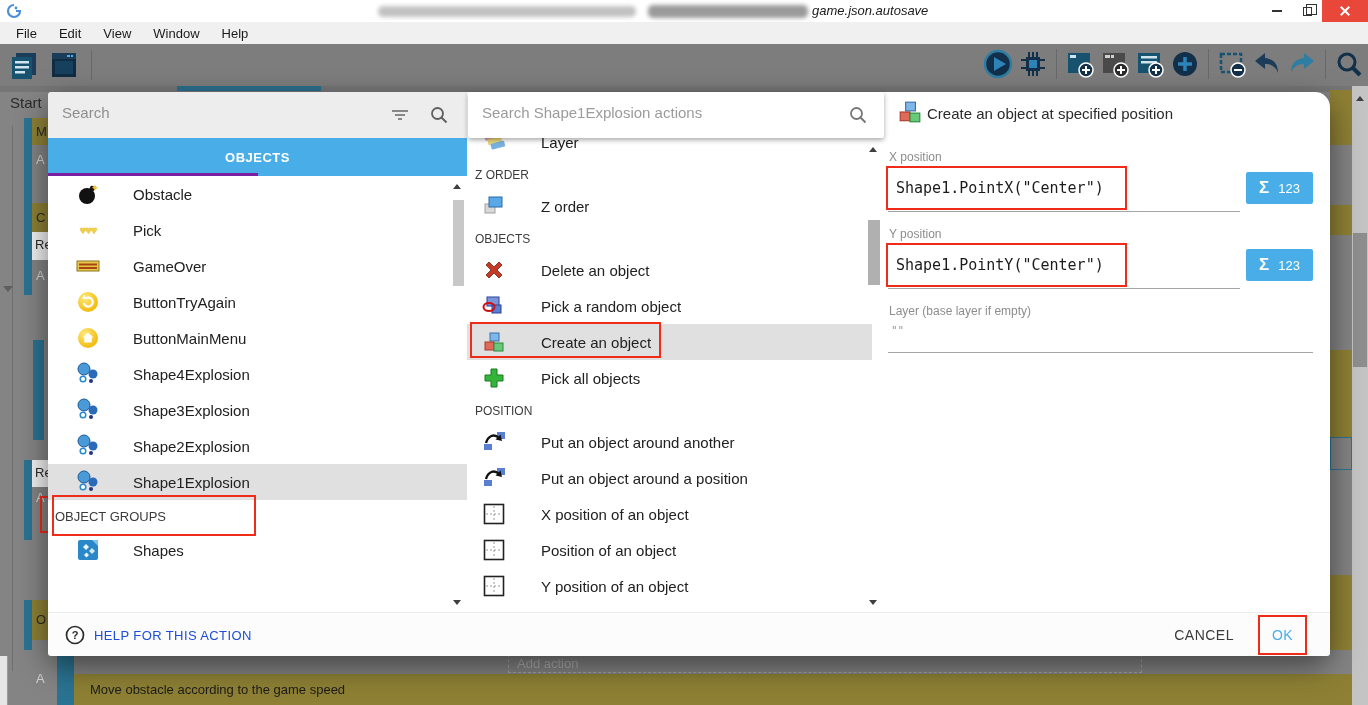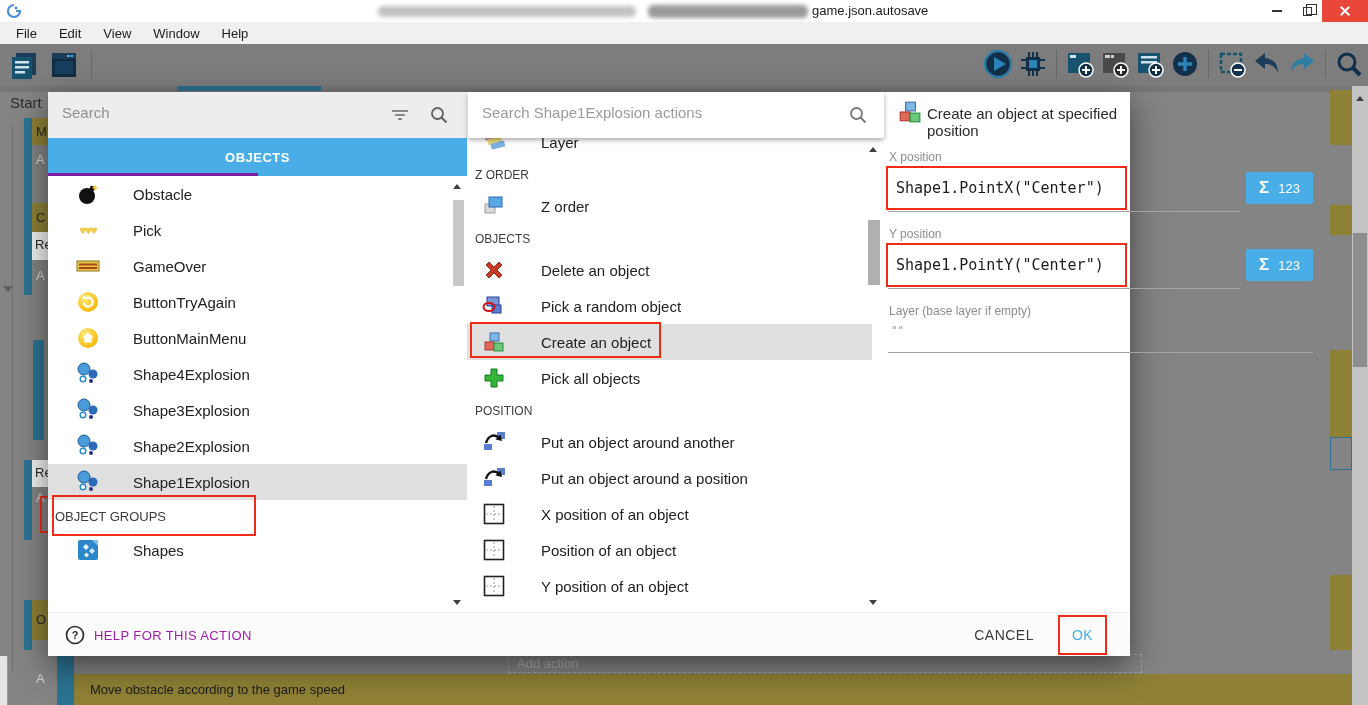--- a/index.html
+++ b/index.html
@@ -1,19 +1,19 @@
 <!DOCTYPE html>
 <html><head>
 <meta charset="utf-8">
 <style>
   * { box-sizing: border-box; margin: 0; padding: 0; }
   html,body { width:1368px; height:705px; overflow:hidden; font-family:"Liberation Sans", sans-serif; background:#848484; }
 
   
-  .titlebar { position:relative; height:22px; background:#ffffff; }
+  .titlebar { position:relative; height:22px; background:#ffffff;font-style:italic; }
   .logo { position:absolute; left:6px; top:3px; width:16px; height:16px; }
   .blur1 { position:absolute; left:378px; top:6px; width:258px; height:11px; background:#c2c2c2; border-radius:5px; filter:blur(2px); }
   .blur2 { position:absolute; left:648px; top:5px; width:160px; height:13px; background:#9a9a9a; border-radius:5px; filter:blur(2px); }
   .wintitle { position:absolute; left:812px; top:3px; font-size:13px; color:#1a1a1a; }
   .winbtn { position:absolute; top:0; height:22px; display:flex; align-items:center; justify-content:center; }
   .btn-min { left:1262px; width:30px; } .btn-min i { display:block; width:10px; height:2px; background:#333; }
   .btn-restore { left:1292px; width:30px; }
   .restore-shape { position:relative; width:9px; height:9px; border:1px solid #333; background:#fff; }
   .restore-shape:before { content:""; position:absolute; left:2px; top:-4px; width:9px; height:9px; border:1px solid #333; }
   .btn-close { left:1322px; width:46px; background:#e8473a; }
@@ -47,21 +47,21 @@
   .mainscroll { position:absolute; right:0; top:0; width:16px; height:619px; background:#c4c4c4; }
   .mainthumb { position:absolute; left:1px; top:147px; width:14px; height:134px; background:#8e8e8e; }
   .tri-up { width:0; height:0; border-left:4px solid transparent; border-right:4px solid transparent; border-bottom:5px solid #3f3f3f; }
   .tri-down { width:0; height:0; border-left:4px solid transparent; border-right:4px solid transparent; border-top:5px solid #3f3f3f; }
   .addaction-row { position:absolute; left:508px; top:568px; width:634px; height:19px; border:1px dashed #a5a5a5; font-size:13px; color:#aeaeae; padding-left:8px; line-height:17px; }
   .bottombar { position:absolute; left:74px; top:588px; width:1278px; height:31px; background:#8e8135; font-size:13px; color:#1c1c1c; display:flex; align-items:center; padding-left:16px; }
   .bottom-blue { position:absolute; left:57px; top:570px; width:17px; height:49px; background:#2b7392; }
   .bottom-light { position:absolute; left:0; top:570px; width:8px; height:49px; background:#e5e5e5; border-right:1px solid #9a9a9a; }
 
   
-  .dialog { position:absolute; left:48px; top:6px; width:1082px; height:564px; background:#fff; border-radius:0; box-shadow:0 10px 30px rgba(0,0,0,0.5); display:flex; flex-direction:column; }
+  .dialog { position:absolute; left:48px; top:6px; width:1282px; height:564px; background:#fff; border-radius:15px; box-shadow:0 10px 30px rgba(0,0,0,0.5); display:flex; flex-direction:column; }
   .dlg-body { display:flex; height:520px; }
   .panel-left { position:relative; width:419px; }
   .searchbox { position:relative; height:46px; background:#ededed; border-top-left-radius:3px; }
   .searchbox input { position:absolute; left:14px; top:12px; width:300px; border:none; background:transparent; outline:none; font-size:15px; color:#333; font-family:"Liberation Sans", sans-serif; }
   .searchbox input::placeholder { color:#8f8f8f; }
   .filter-ic { position:absolute; right:58px; top:15px; }
   .mag-ic { position:absolute; right:18px; top:13px; }
   .tabbar { position:relative; height:38px; background:#49aee8; display:flex; }
   .tab { flex:1; display:flex; align-items:center; justify-content:center; font-size:13px; font-weight:bold; color:#fff; letter-spacing:0.5px; cursor:pointer; }
   .tab-underline { position:absolute; left:0; bottom:0; width:210px; height:3px; background:#7b1fa2; }
@@ -99,21 +99,21 @@
   .exprbox { position:absolute; left:1px; width:241px; height:44px; border:2.5px solid #f02b18; display:flex; align-items:center; }
   .exprtext { margin-left:8px; font-family:"DejaVu Sans Mono", monospace; font-size:15px; color:#1b1b1b; white-space:pre; }
   .underline { position:absolute; height:1px; background:#a5a5a5; }
   .sigbtn { position:absolute; left:361px; width:67px; height:32px; background:#49aee8; border-radius:2px; display:flex; align-items:center; justify-content:center; gap:9px; color:#fff; cursor:pointer; }
   .sigbtn .sg { font-size:17px; font-weight:bold; }
   .sigbtn .nm { font-size:13px; }
   .layerval { position:absolute; left:6px; top:232px; font-family:"DejaVu Sans Mono", monospace; font-size:11px; color:#9a9a9a; }
 
   .dlg-footer { position:relative; height:44px; background:#fcfcfc; border-top:1px solid #ececec; border-radius:0 0 3px 3px; }
   .help-wrap { position:absolute; left:17px; top:0; height:44px; display:flex; align-items:center; gap:9px; cursor:pointer; }
-  .help-label { font-size:13px; color:#a21caf; letter-spacing:0.4px; }
+  .help-label { font-size:13px; color:#1d4ed8; letter-spacing:0.4px; }
   .cancel-btn { position:absolute; right:96px; top:0; height:44px; display:flex; align-items:center; font-size:14px; color:#3a3a3a; letter-spacing:0.5px; cursor:pointer; }
   .okbox { position:absolute; right:23px; top:2px; width:49px; height:40px; border:2.5px solid #f02b18; display:flex; align-items:center; justify-content:center; }
   .ok-btn { font-size:14px; color:#49aee8; letter-spacing:0.5px; cursor:pointer; }
 
   .txicon { width:22px; height:20px; background:#cfe8f7; border:1px solid #5aa7d8; color:#123a7a; font-family:"Liberation Serif", serif; font-weight:bold; font-size:13px; text-align:center; line-height:18px; }
   .hearts { font-size:11px; letter-spacing:-1px; color:#f2cf4a; text-shadow:0 0 1px #b89a10; }
 </style>
 </head>
 <body>
 

